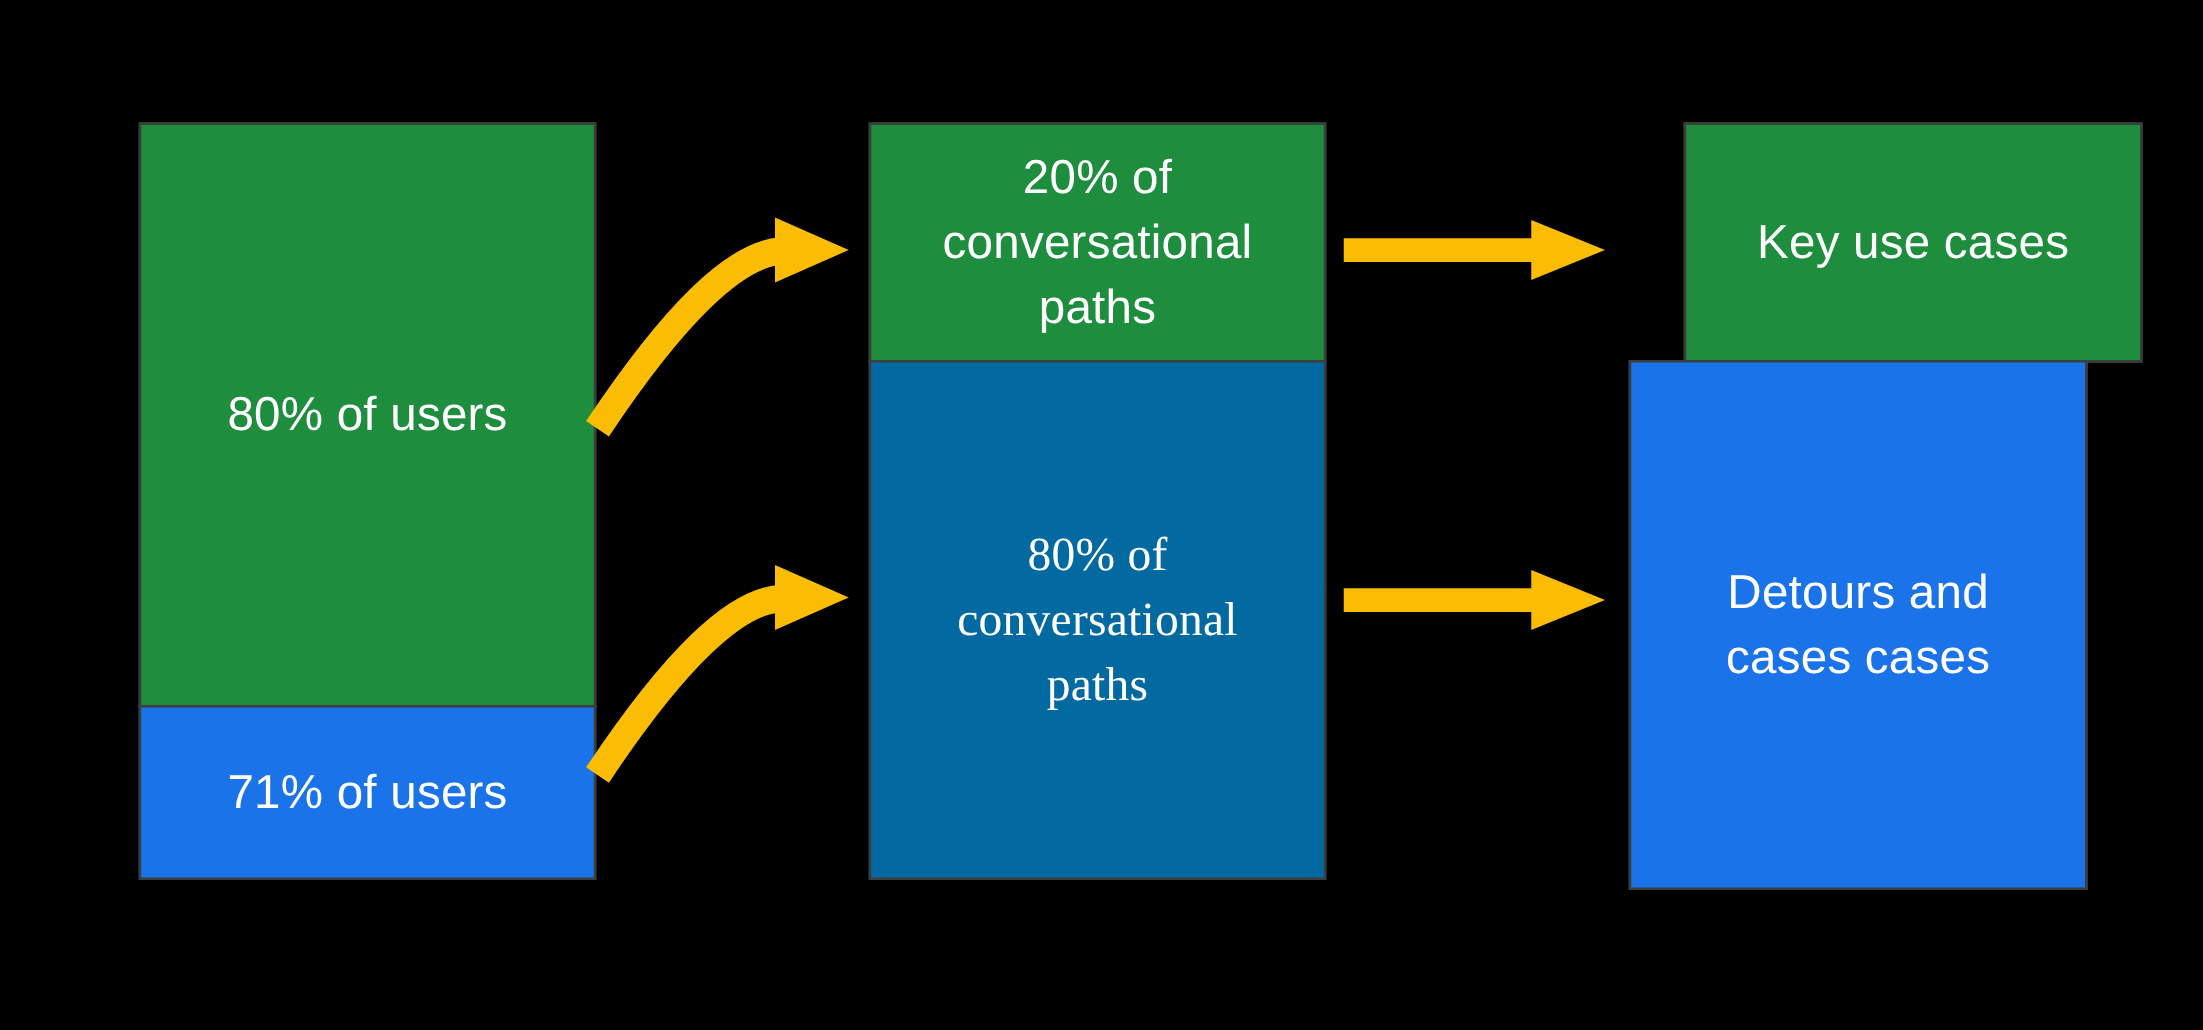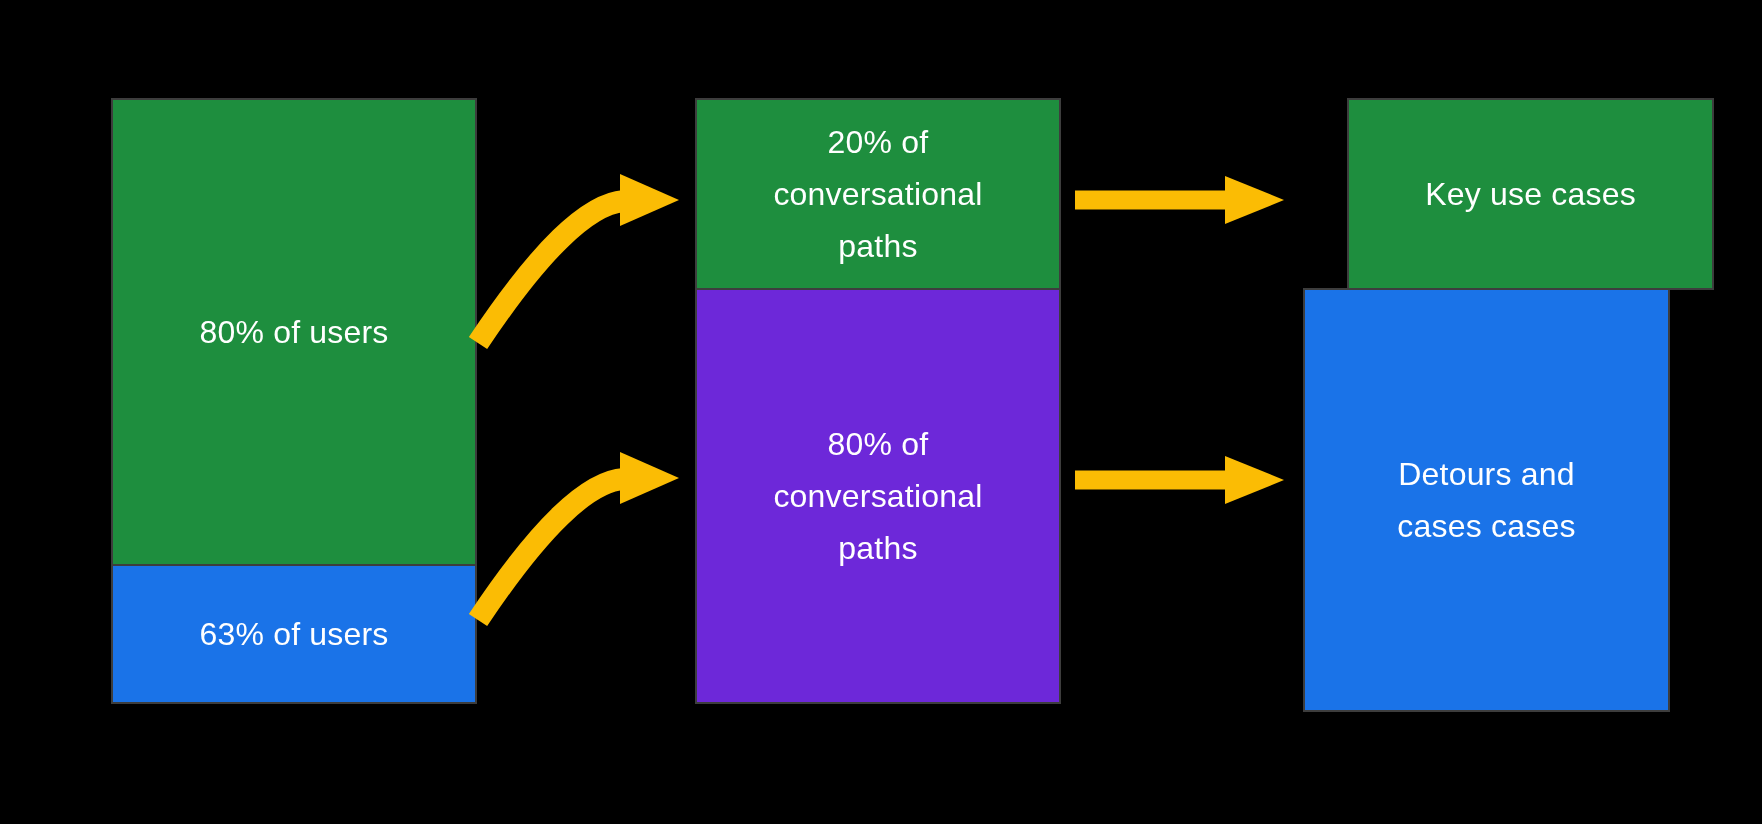--- a/index.html
+++ b/index.html
@@ -21,21 +21,21 @@
     position: absolute;
     left: 0;
     width: 100%;
     box-sizing: border-box;
     border: 2px solid #3d3d3d;
     display: flex;
     align-items: center;
     justify-content: center;
   }
   .segment .label {
-    font-size: 32px;
+    font-size: 38px;
     line-height: 52px;
     font-weight: 500;
     letter-spacing: 0.2px;
     text-align: center;
     white-space: pre-line;
   }
   
   .col-users         { left: 87px;   top: 98px; width: 366px; height: 606px; margin-left: 24px; }
   .col-users .seg-a  { top: 0;       height: 468px; }
   .col-users .seg-b  { top: 466px;   height: 140px; }
@@ -58,31 +58,31 @@
 </head>
 <body>
 
 <div class="canvas" style="background-color: rgb(0, 0, 0); color: rgb(255, 255, 255);">
 
   <div class="column col-users">
     <div class="segment seg-a" style="background-color: rgb(30, 142, 62); border-color: rgb(61, 61, 61);">
       <span class="label">80% of users</span>
     </div>
     <div class="segment seg-b" style="background-color: rgb(26, 115, 232); border-color: rgb(61, 61, 61);">
-      <span class="label">63% of users</span>
+      <span class="label">71% of users</span>
     </div>
   </div>
 
   <div class="column col-paths">
     <div class="segment seg-a" style="background-color: rgb(30, 142, 62); border-color: rgb(61, 61, 61);">
       <span class="label">20% of
 conversational
 paths</span>
     </div>
-    <div class="segment seg-b" style="background-color: #6d28d9; border-color: rgb(61, 61, 61);">
+    <div class="segment seg-b" style="background-color: #0369a1; border-color: rgb(61, 61, 61); font-family: Liberation Serif, serif;">
       <span class="label">80% of
 conversational
 paths</span>
     </div>
   </div>
 
   <div class="column col-cases">
     <div class="segment seg-a" style="background-color: rgb(30, 142, 62); border-color: rgb(61, 61, 61); margin-left: 44px;">
       <span class="label">Key use cases</span>
     </div>

